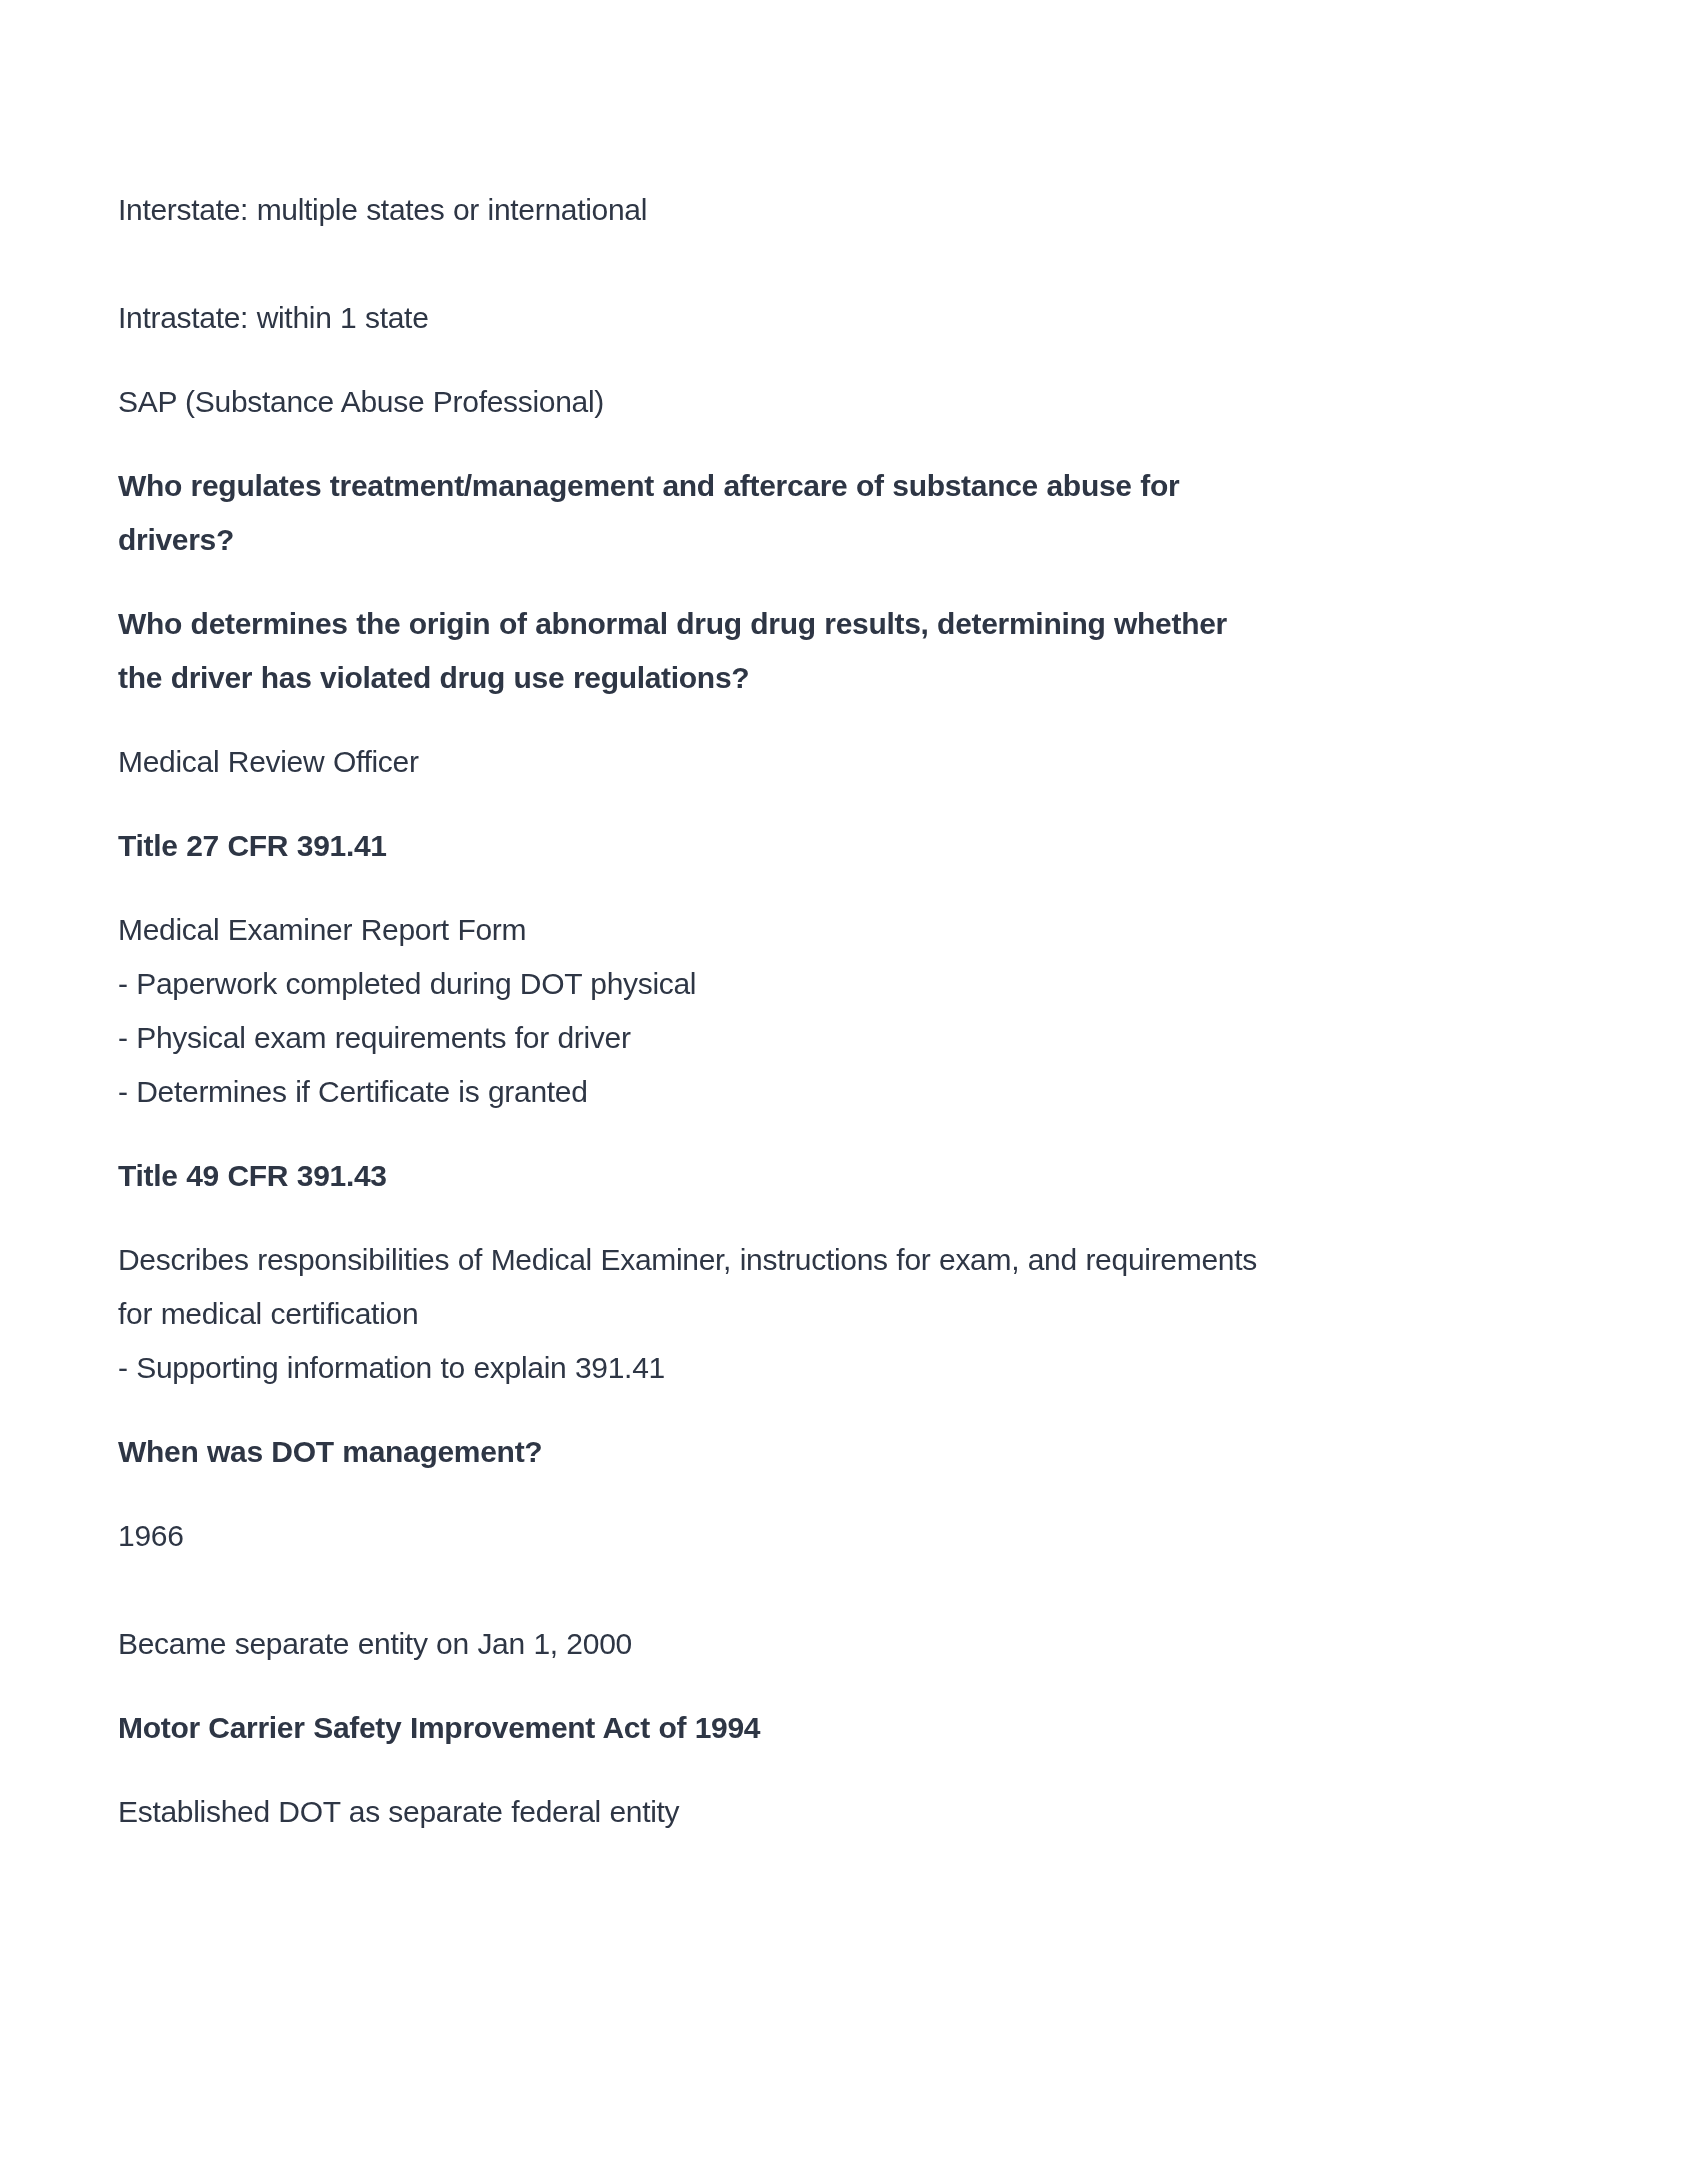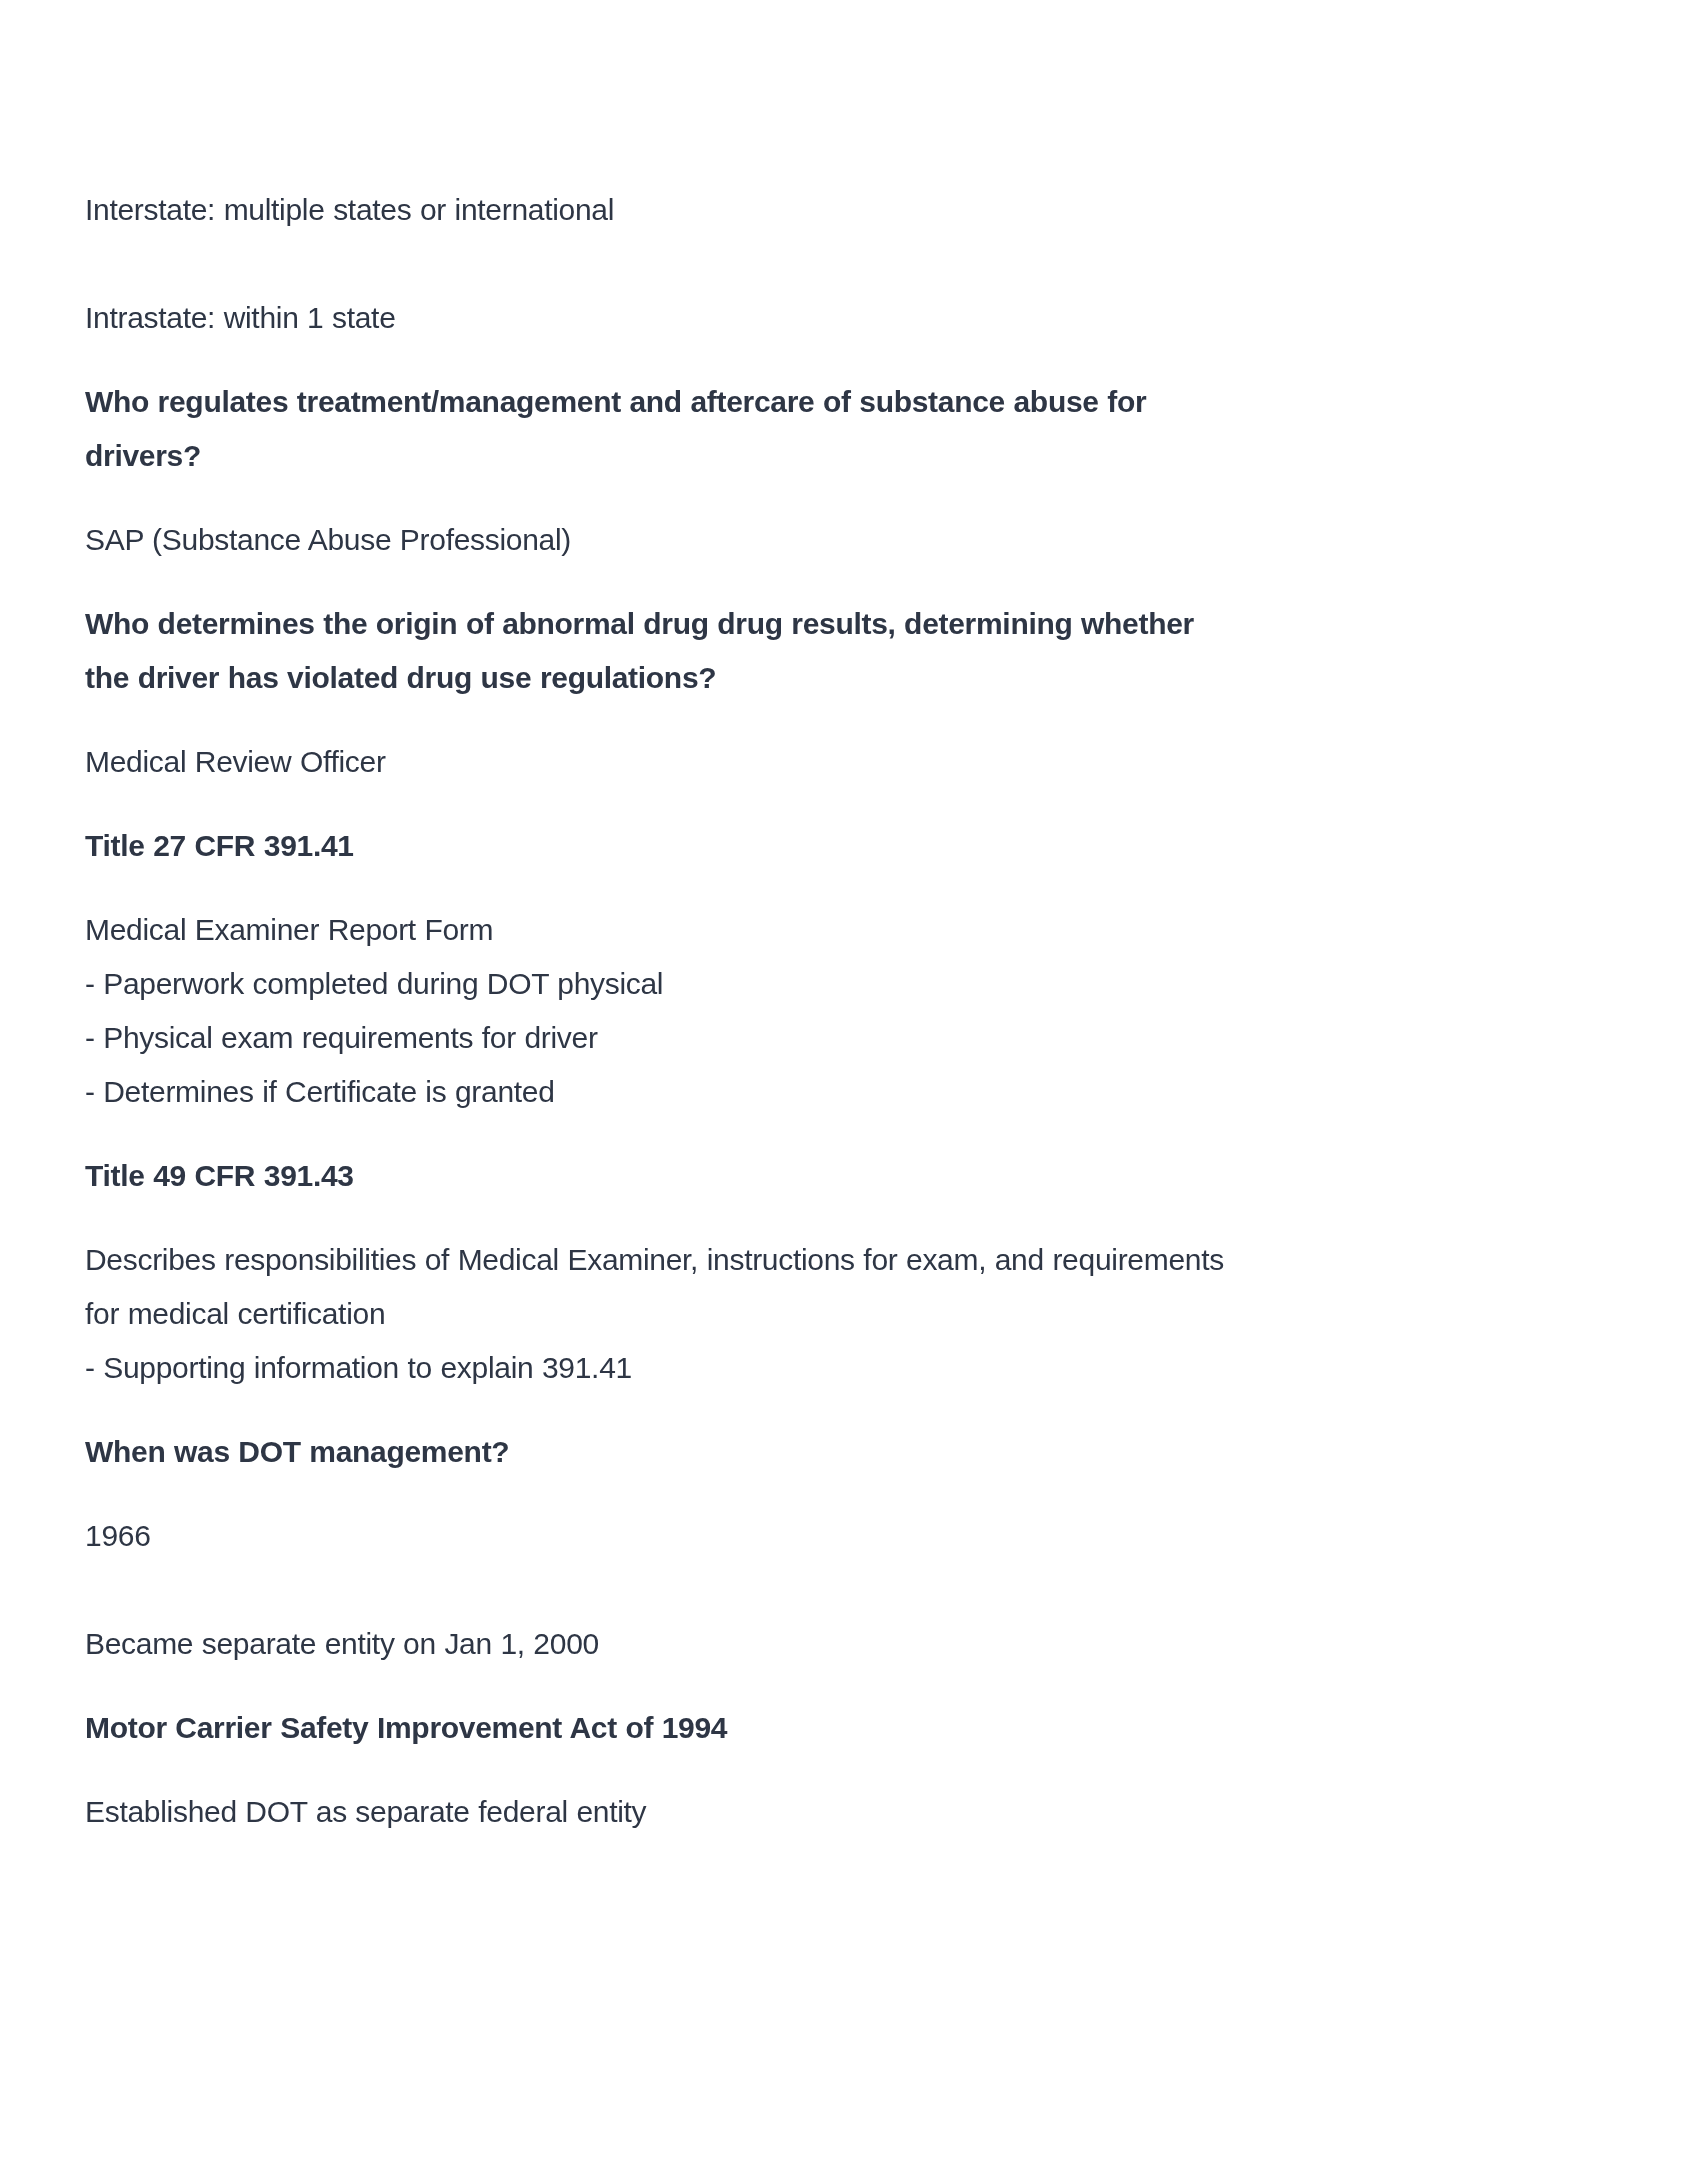--- a/index.html
+++ b/index.html
@@ -14,21 +14,21 @@
     overflow: hidden;
     font-family: "Liberation Sans", "DejaVu Sans", sans-serif;
   }
   main.doc {
     position: absolute;
     top: 0;
     left: 0;
     box-sizing: border-box;
     width: 1683px;
     height: 2108px;
-    padding: 183px 198px 0 85px;
+    padding: 183px 198px 0 118px;
   }
   .doc-inner {
     width: 1139px;
   }
   p.blk {
     margin: 0 0 30px 0;
     font-size: 30px;
     line-height: 54px;
     letter-spacing: -0.3px;
     color: #2e3645;
@@ -40,22 +40,22 @@
   p.blk.regular {
     font-weight: 400;
   }
 </style>
 </head>
 <body>
 
 <main class="doc">
   <div class="doc-inner">
       <p class="blk regular">Interstate: multiple states or international<br><br>Intrastate: within 1 state</p>
+      <p class="blk regular">SAP (Substance Abuse Professional)</p>
       <p class="blk bold">Who regulates treatment/management and aftercare of substance abuse for drivers?</p>
-      <p class="blk regular">SAP (Substance Abuse Professional)</p>
       <p class="blk bold">Who determines the origin of abnormal drug drug results, determining whether the driver has violated drug use regulations?</p>
       <p class="blk regular">Medical Review Officer</p>
       <p class="blk bold">Title 27 CFR 391.41</p>
       <p class="blk regular">Medical Examiner Report Form<br>- Paperwork completed during DOT physical<br>- Physical exam requirements for driver<br>- Determines if Certificate is granted</p>
       <p class="blk bold">Title 49 CFR 391.43</p>
       <p class="blk regular">Describes responsibilities of Medical Examiner, instructions for exam, and requirements for medical certification<br>- Supporting information to explain 391.41</p>
       <p class="blk bold">When was DOT management?</p>
       <p class="blk regular">1966<br><br>Became separate entity on Jan 1, 2000</p>
       <p class="blk bold">Motor Carrier Safety Improvement Act of 1994</p>
       <p class="blk regular">Established DOT as separate federal entity</p>

